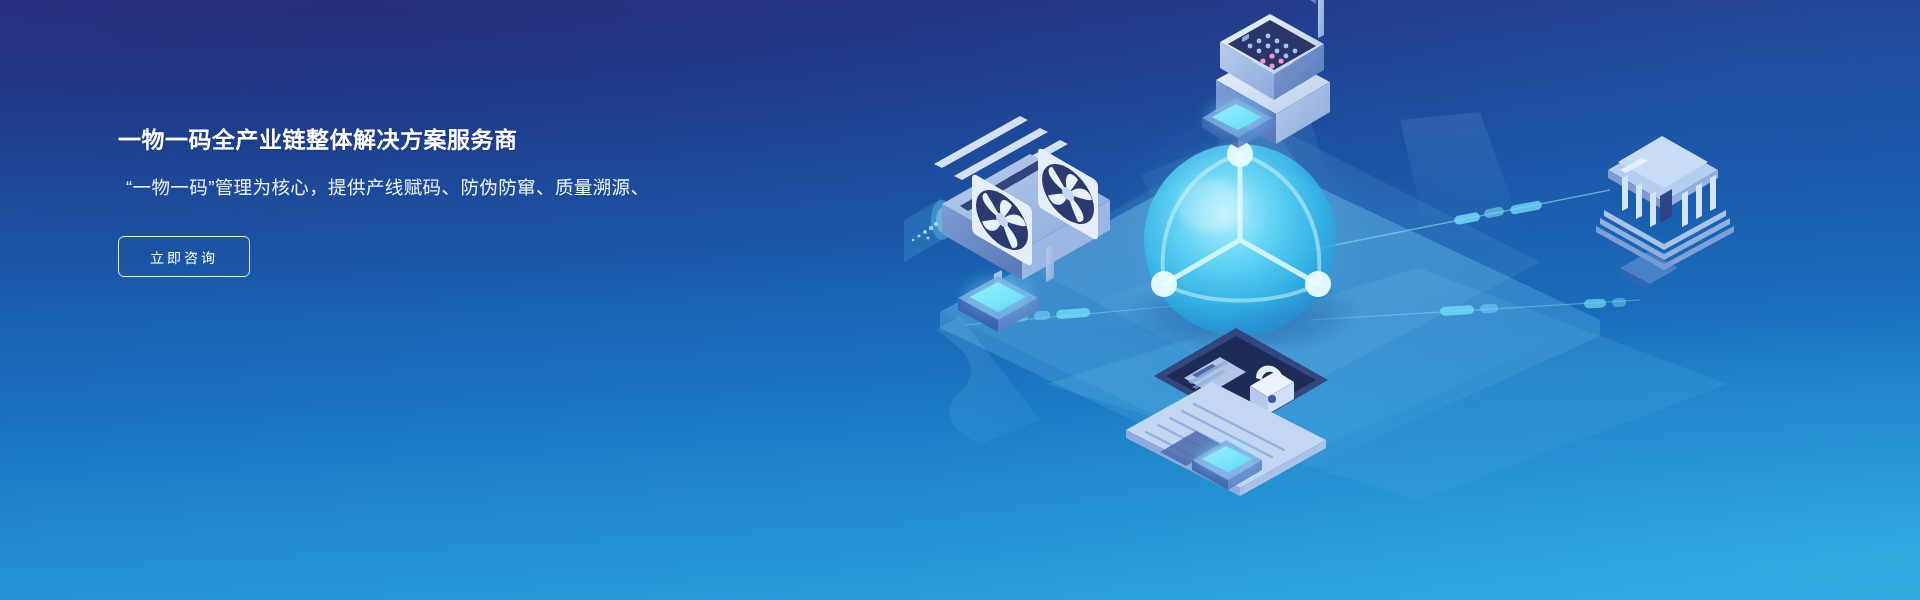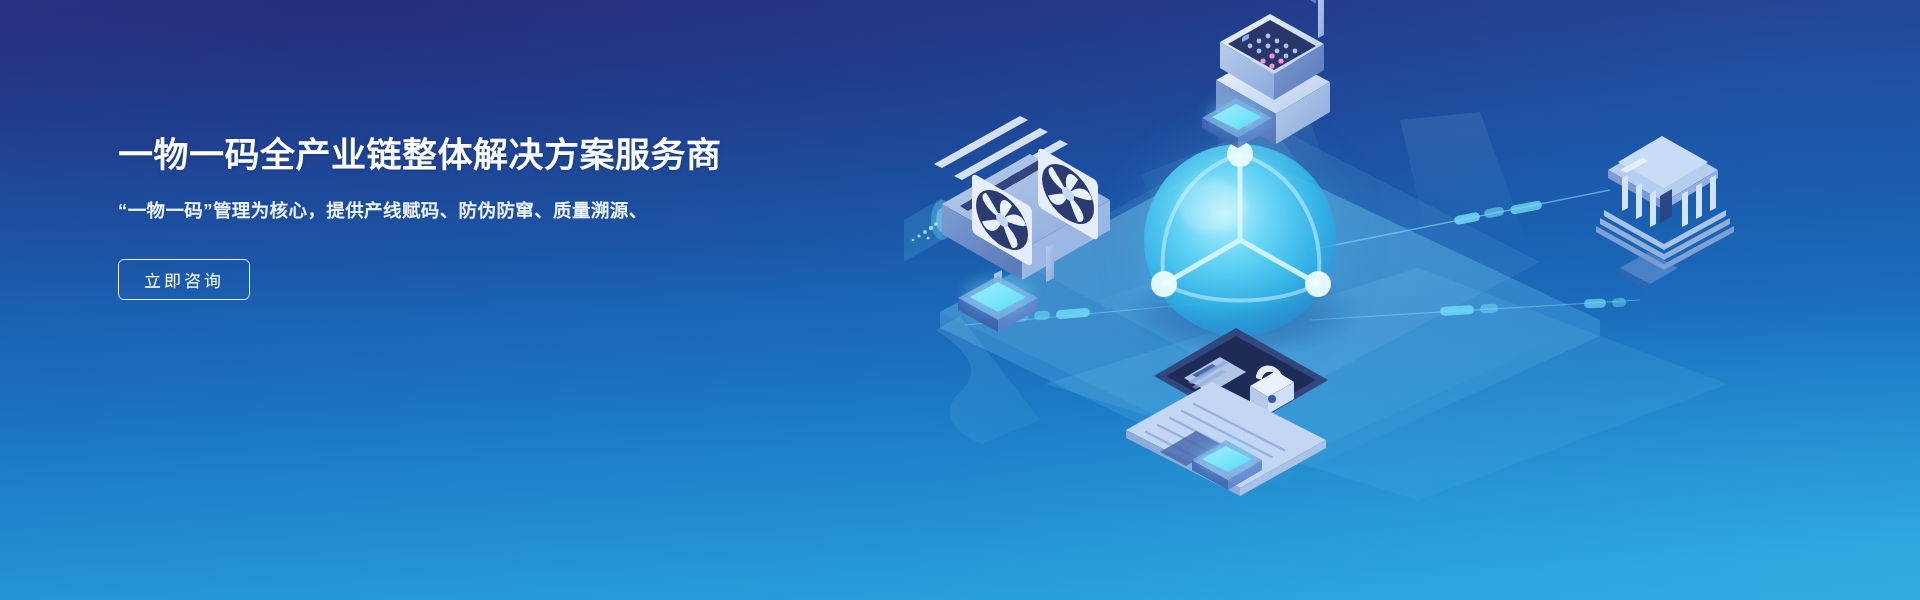--- a/index.html
+++ b/index.html
@@ -33,37 +33,37 @@
       radial-gradient(90% 70% at 100% 92%, rgba(64,190,235,.30) 0%, rgba(64,190,235,0) 60%);
     pointer-events:none;
   }
 
   
   .copy{
     position:absolute;left:118px;top:126px;width:700px;
     color:#ffffff;
   }
   .headline{
-    font-size:35px;line-height:1.22;font-weight:700;
-    letter-spacing:.5px;color:#fff;margin:8px 0 16px 0;
+    font-size:23px;line-height:1.22;font-weight:700;
+    letter-spacing:.5px;color:#fff;margin:0 0 16px 0;
     text-shadow:0 1px 3px rgba(10,24,70,.28);
     white-space:nowrap;
   }
   .subline{
-    font-size:18.5px;line-height:36px;font-weight:700;
-    color:#eaf3fb;margin:0;letter-spacing:.4px;
+    font-size:18.5px;line-height:36px;font-weight:400;
+    color:#eaf3fb;margin:8px;letter-spacing:.4px;
     white-space:nowrap;
   }
   .cta-wrap{margin-top:30px;}
   .cta{
     display:inline-flex;align-items:center;justify-content:center;
     min-width:132px;height:41px;padding:0 22px;box-sizing:border-box;
     border:1px solid rgba(255,255,255,.92);border-radius:6px;
     background:transparent;color:#ffffff;
-    font-size:17px;letter-spacing:3px;font-family:inherit;
+    font-size:14px;letter-spacing:3px;font-family:inherit;
     cursor:pointer;
   }
 
   
   .art{
     position:absolute;left:840px;top:0;width:1080px;height:600px;
     pointer-events:none;
   }
   .art svg{display:block;width:100%;height:100%;}
 </style>

